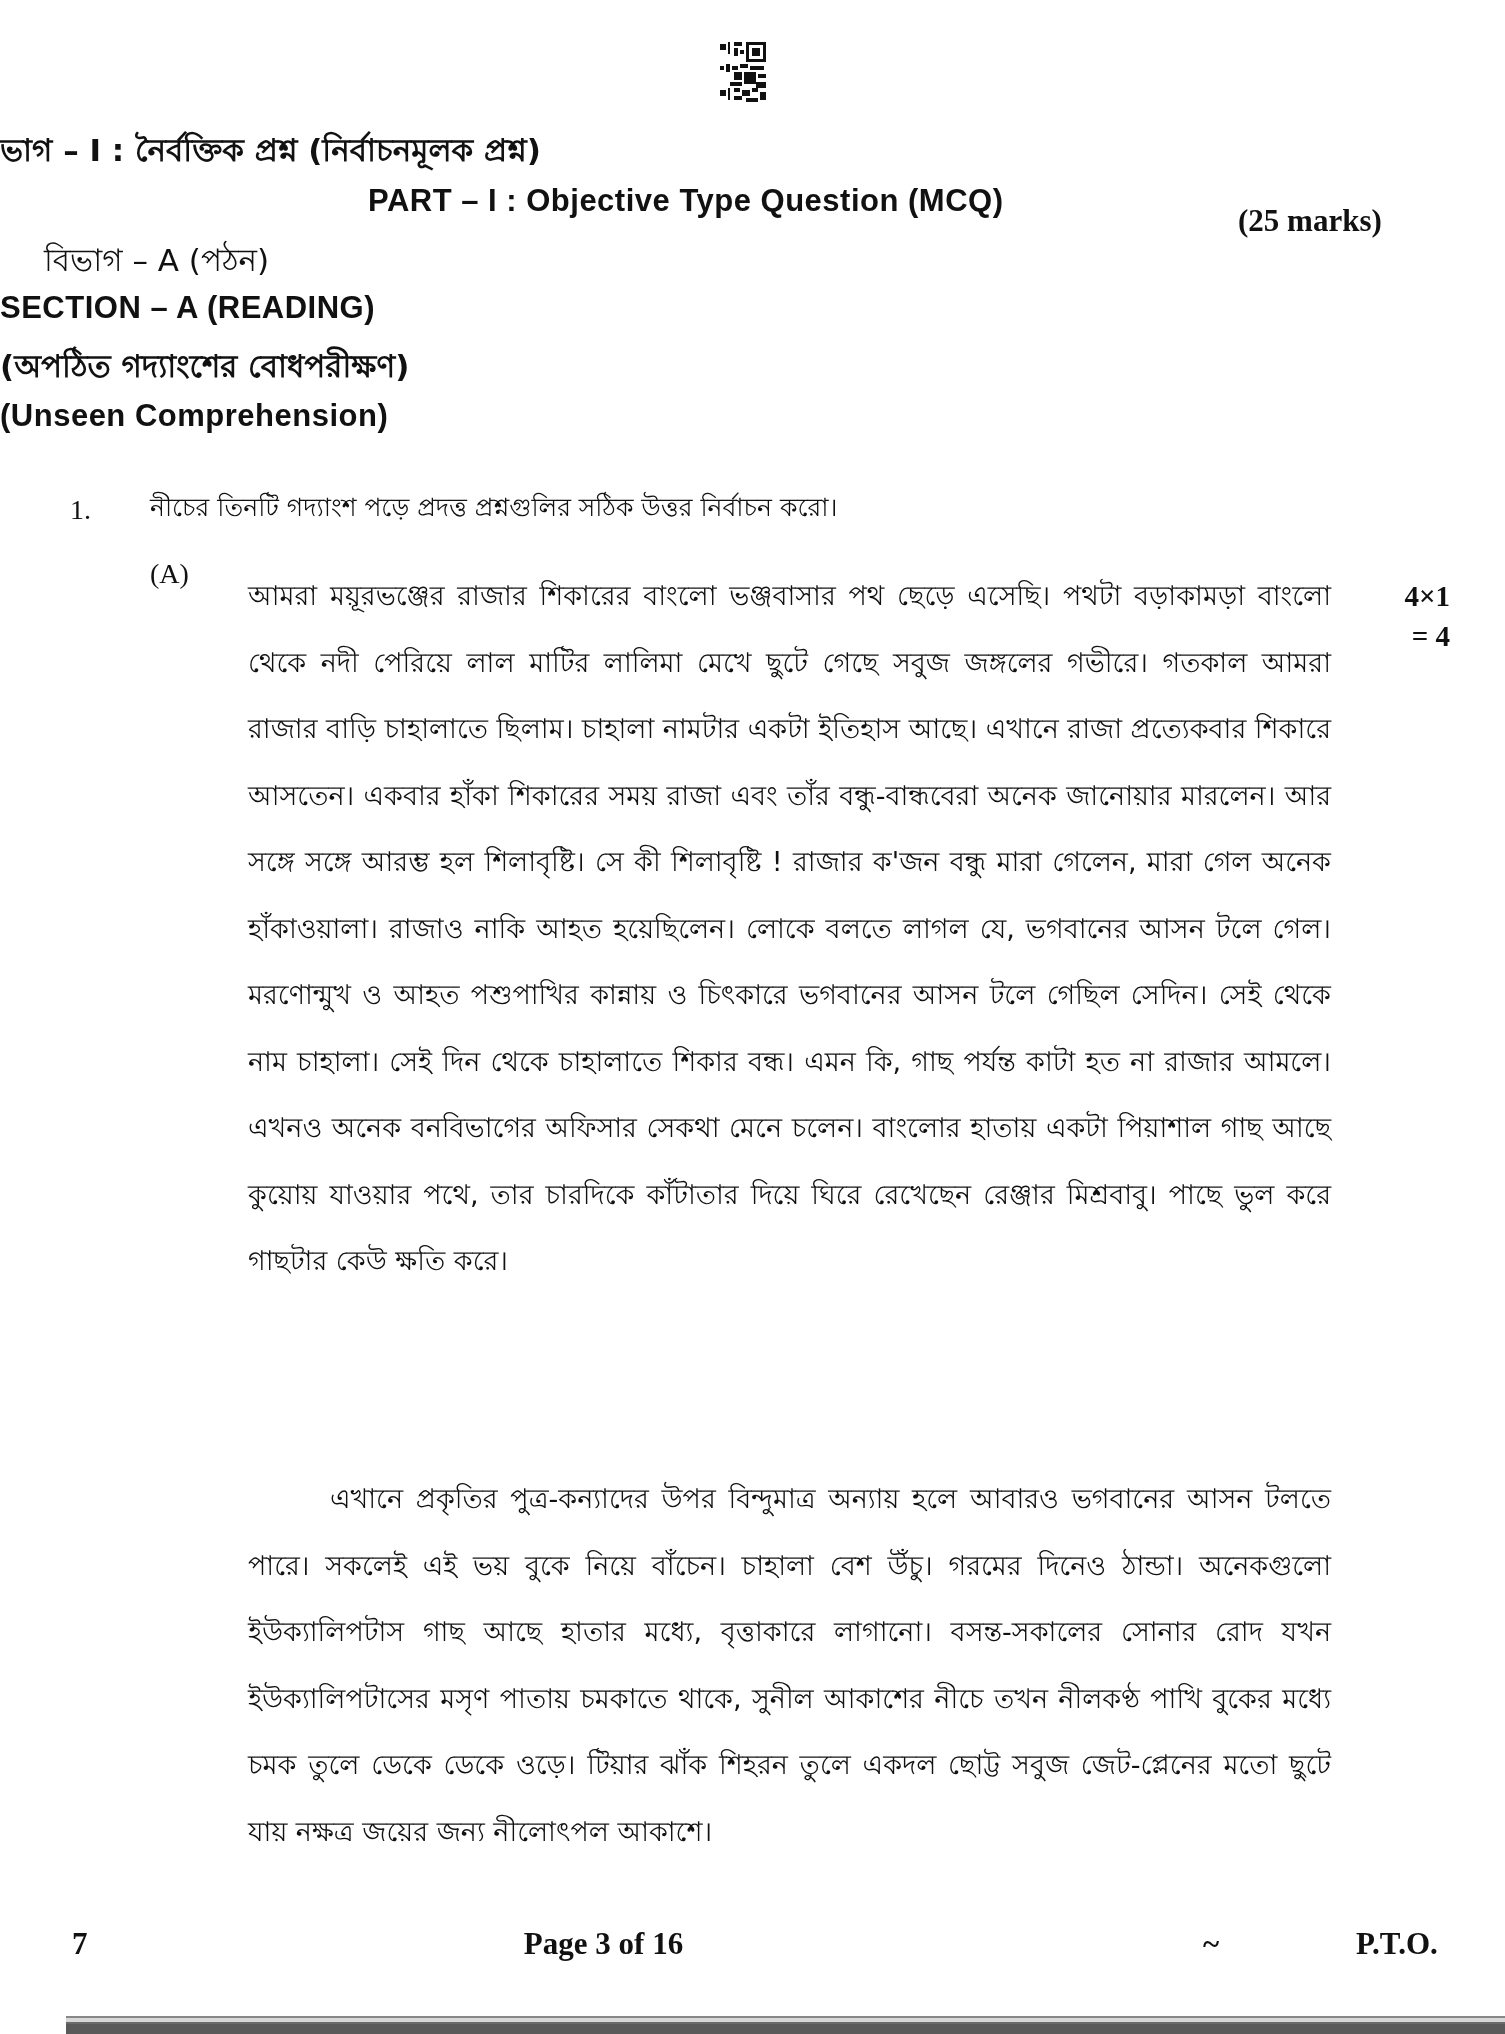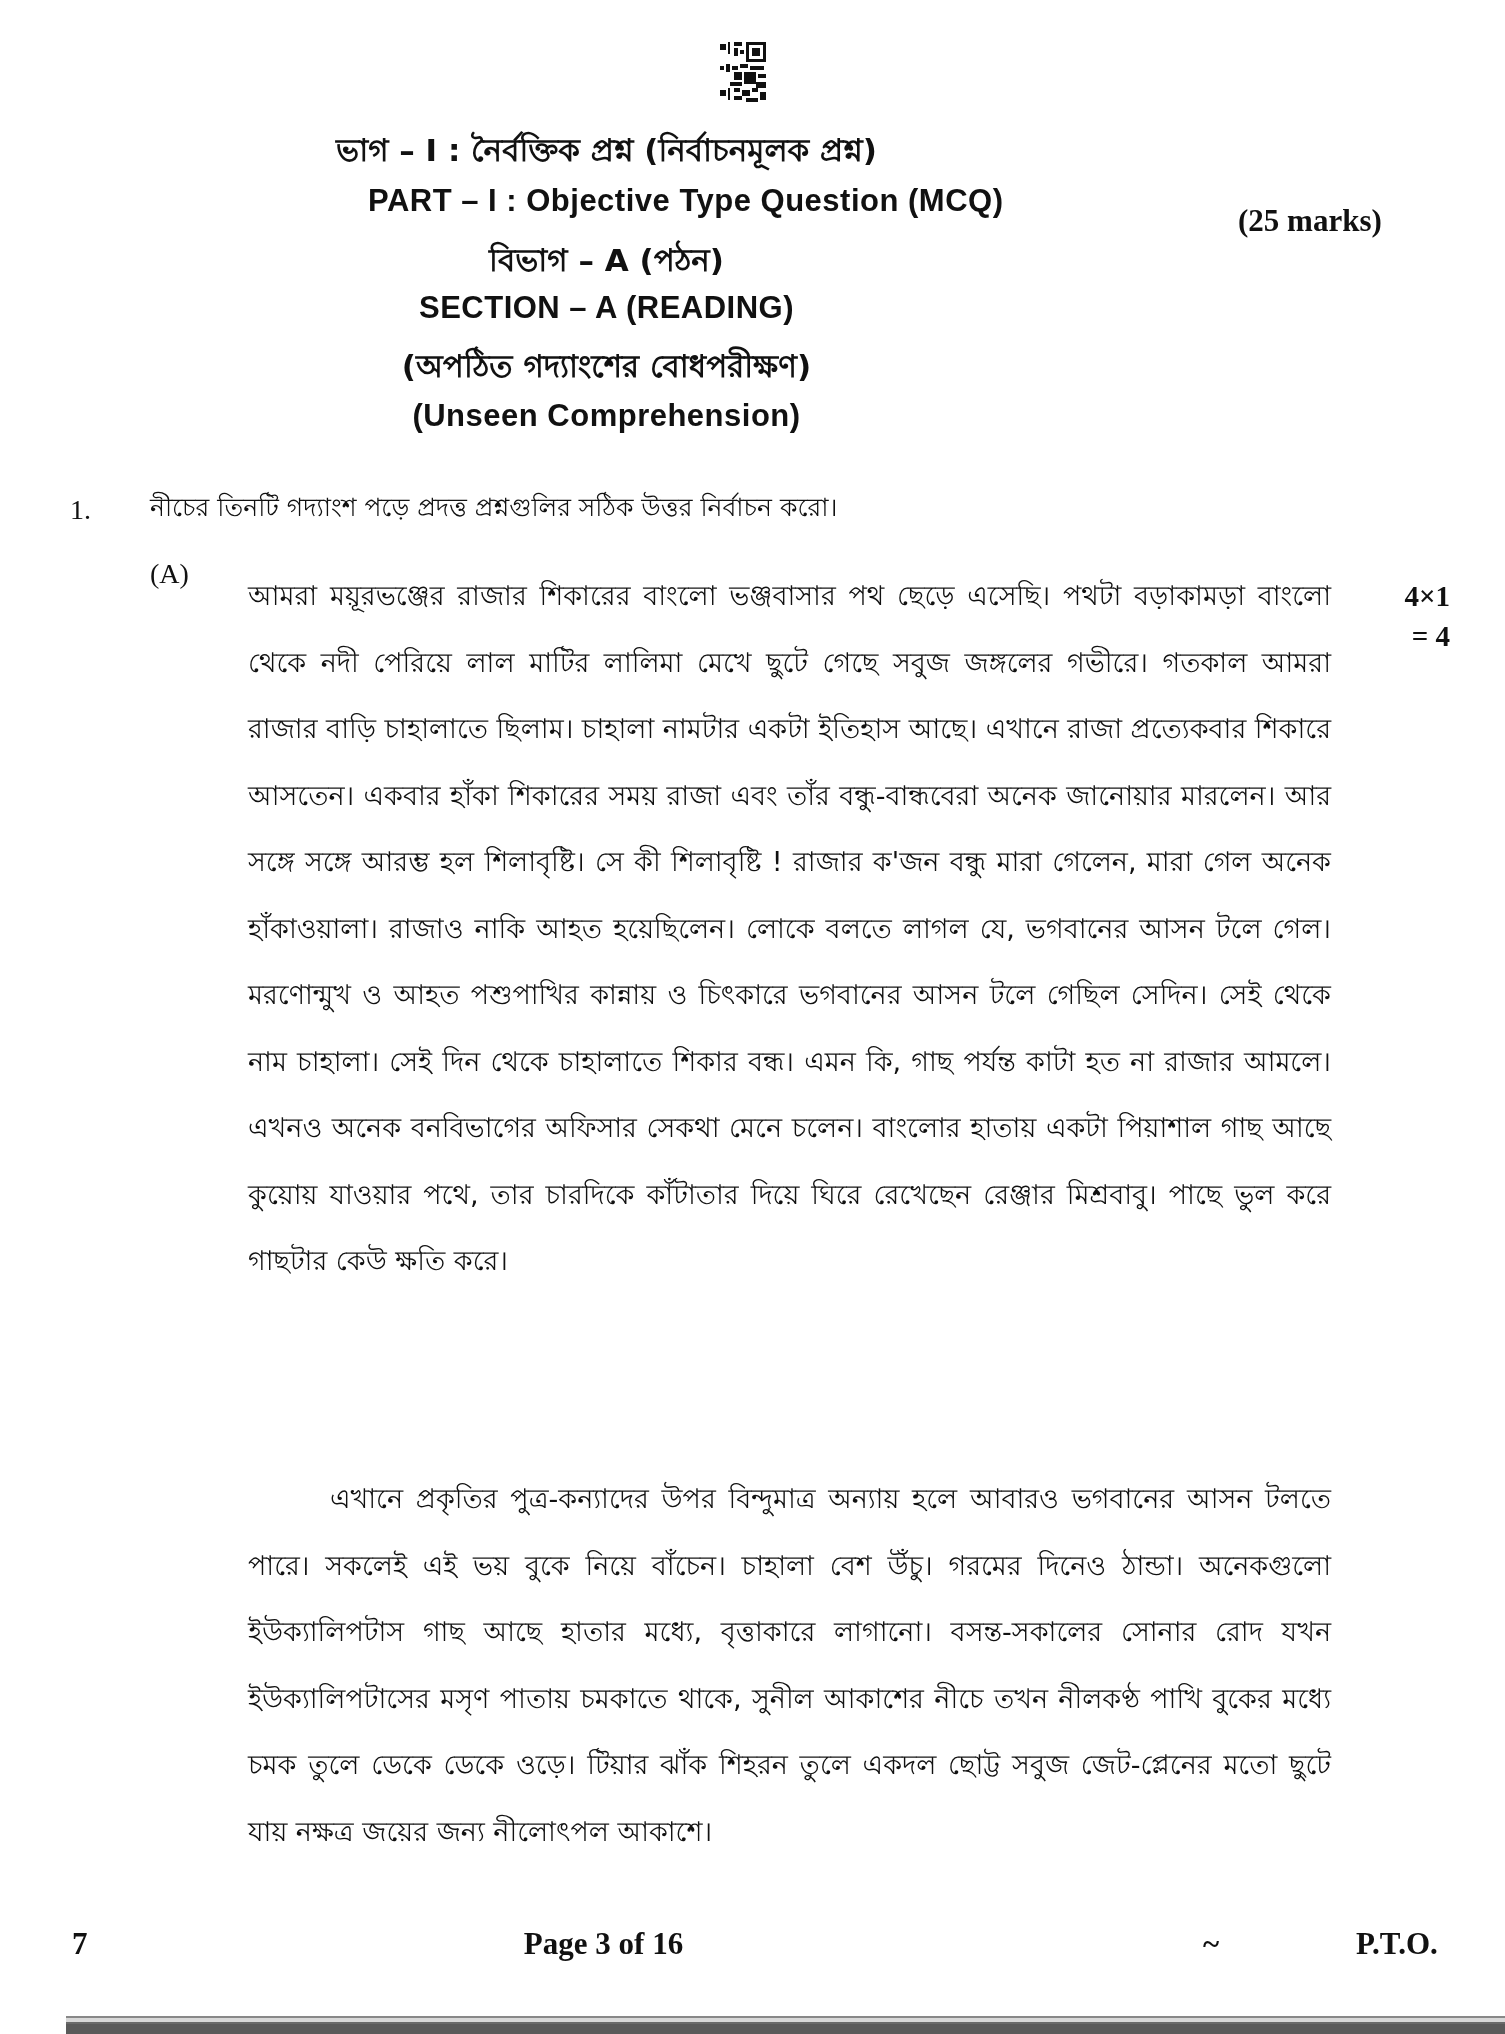--- a/index.html
+++ b/index.html
@@ -5,21 +5,21 @@
     html, body { margin: 0; padding: 0; background: #ffffff; }
     body {
       width: 1505px; height: 2034px; position: relative; overflow: hidden;
       color: #111111;
       font-family: "DejaVu Serif", "Liberation Serif", serif;
     }
     .abs { position: absolute; }
     .qr {
       left: 718px; top: 40px; width: 80px; height: 80px;
     }
-    .center-line { left: 0; width: 1213px; text-align: center; }
+    .center-line { left: 0; width: 1213px; text-align: left; }
     .bn-head { font-family: "DejaVu Sans", "Liberation Sans", sans-serif; font-size: 31px; font-weight: bold; }
     .en-head { font-family: Liberation Sans, sans-serif; font-size: 31px; font-weight: bold; letter-spacing: 0.5px; }
     .marks-top { left: 1238px; top: 183px; font-family: "Liberation Serif", serif; font-size: 31px; font-weight: bold; margin-top: 20px; }
     .qnum { left: 70px; top: 494px; font-family: "Liberation Serif", serif; font-size: 28px; }
     .instruction { left: 150px; top: 488px; font-family: "DejaVu Sans", "Liberation Sans", sans-serif; font-size: 25px; }
     .sub-label { left: 150px; top: 558px; font-family: "Liberation Serif", serif; font-size: 28px; }
     .side-marks { left: 1380px; top: 576px; font-family: "Liberation Serif", serif; font-size: 29px; font-weight: bold; text-align: right; line-height: 40px; width: 70px; }
     .passage {
       left: 232px; width: 1115px;
       font-family: "DejaVu Sans", "Liberation Sans", sans-serif;
@@ -72,21 +72,21 @@
     <rect x="8.5" y="12" width="1.5" height="1" fill="#111"></rect>
     <rect x="10.5" y="13" width="1.5" height="2" fill="#111"></rect>
     <rect x="4" y="14" width="2" height="1" fill="#111"></rect>
     <rect x="7" y="14.5" width="3" height="1" fill="#111"></rect>
   </svg>
 </div>
 
 <div class="abs center-line bn-head" style="top:126px;">ভাগ – I : নৈর্বক্তিক প্রশ্ন (নির্বাচনমূলক প্রশ্ন)</div>
 <div class="abs en-head" style="left:368px; top:183px;">PART – I : Objective Type Question (MCQ)</div>
 <div class="abs marks-top">(25 marks)</div>
-<div class="abs center-line bn-head" style="top:236px; font-weight:bold;">বিভাগ – A (পঠন)</div>
+<div class="abs center-line bn-head" style="top:236px; font-weight:normal;padding-left:44px;">বিভাগ – A (পঠন)</div>
 <div class="abs center-line en-head" style="top:290px;">SECTION – A (READING)</div>
 <div class="abs center-line bn-head" style="top:342px;">(অপঠিত গদ্যাংশের বোধপরীক্ষণ)</div>
 <div class="abs center-line en-head" style="top:398px;">(Unseen Comprehension)</div>
 
 <div class="abs qnum">1.</div>
 <div class="abs instruction">নীচের তিনটি গদ্যাংশ পড়ে প্রদত্ত প্রশ্নগুলির সঠিক উত্তর নির্বাচন করো।</div>
 <div class="abs sub-label">(A)</div>
 <div class="abs side-marks">
   <div>4×1</div>
   <div>= 4</div>

